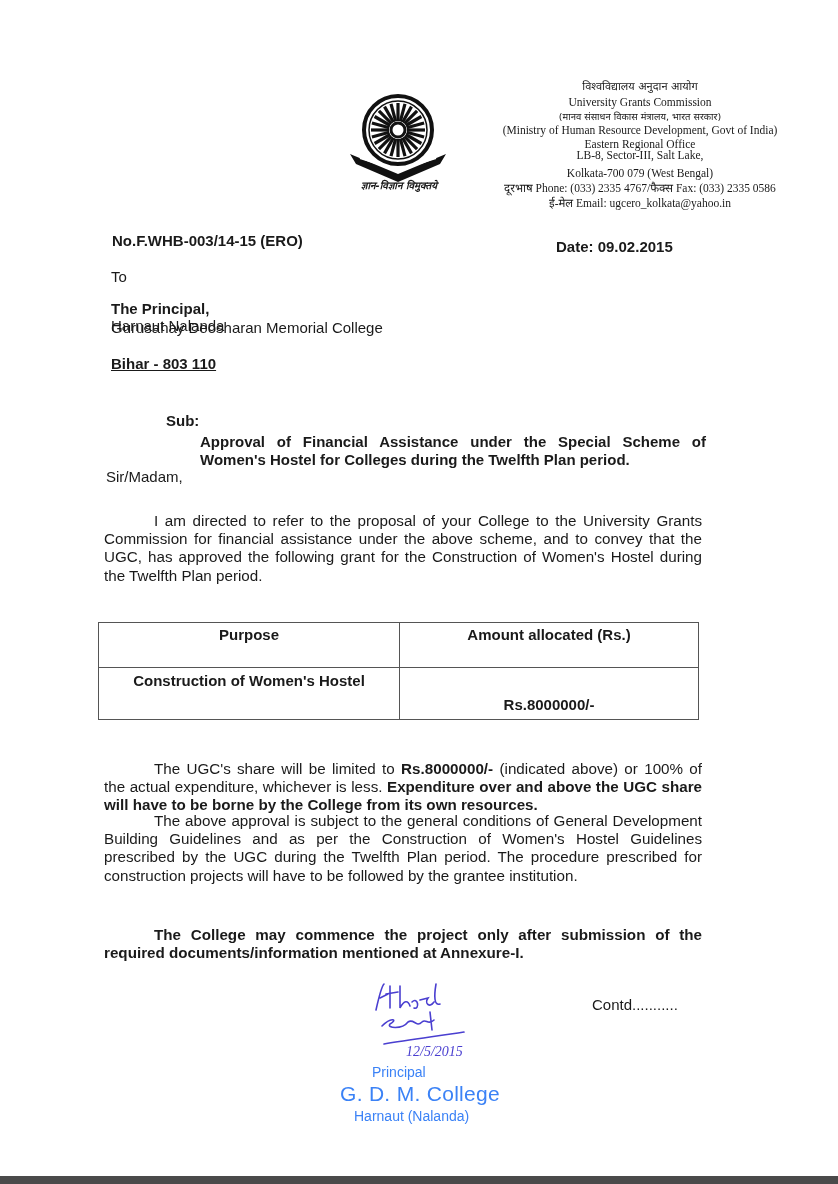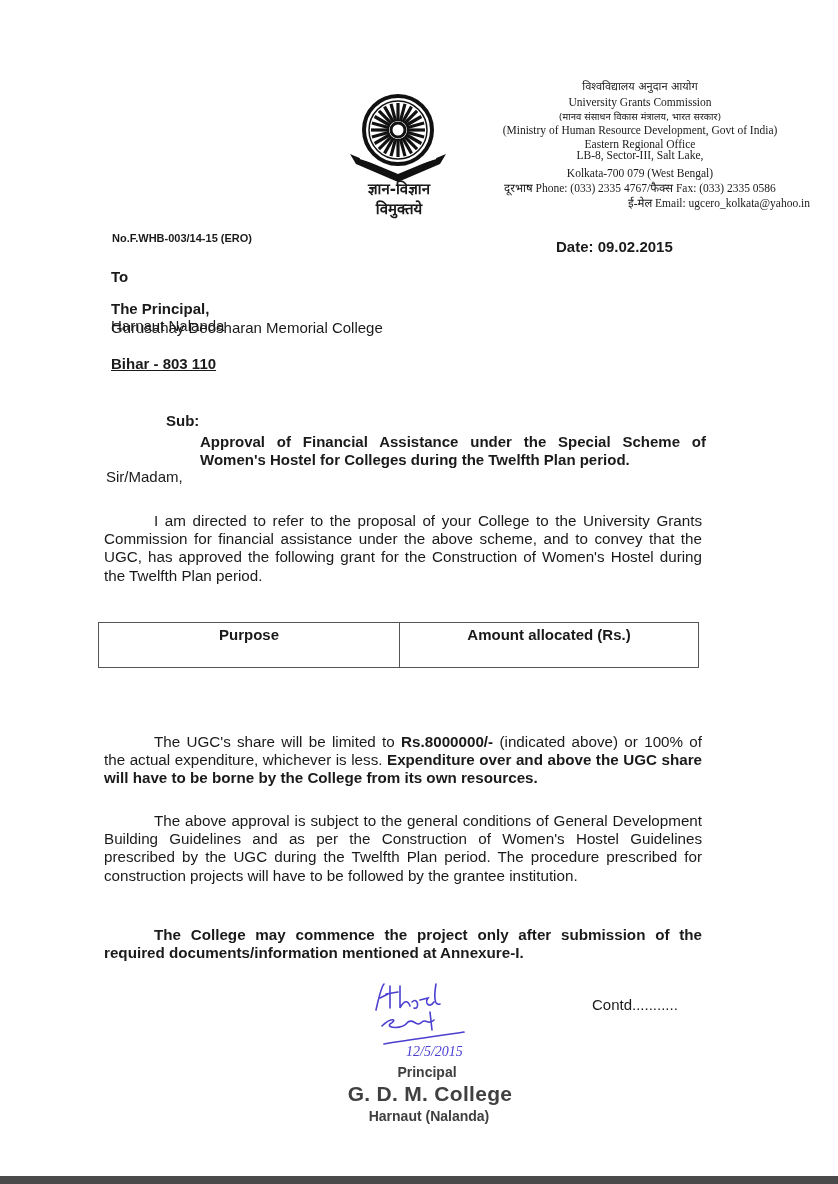--- a/index.html
+++ b/index.html
@@ -4,62 +4,62 @@
 <style>
   html, body { margin: 0; padding: 0; }
   body {
     width: 838px; height: 1184px; position: relative; overflow: hidden;
     background: #ffffff; color: #1a1a1a;
     font-family: "Liberation Sans", sans-serif;
   }
   .abs { position: absolute; }
   
   #logo { left: 346px; top: 88px; width: 104px; height: 110px; }
-  #logo-motto { left: 352px; top: 178px; width: 94px; text-align: center; font-size: 15px; font-weight: bold; font-family: "DejaVu Sans", sans-serif; }
+  #logo-motto { left: 352px; top: 178px; width: 94px; text-align: center; font-size: 10px; font-weight: bold; font-family: "DejaVu Sans", sans-serif; font-style: italic; }
   .lh { position: absolute; left: 470px; width: 340px; text-align: center; font-size: 11.5px; line-height: 15px; font-family: "Liberation Serif", serif; }
   #lh-hindi { top: 79px; font-family: "DejaVu Sans", sans-serif; font-size: 11px; }
   #lh-ugc { top: 95px; }
   #lh-ministry-hindi { top: 109px; font-size: 9.5px; font-family: "DejaVu Sans", sans-serif; }
   #lh-ministry { top: 123px; left: 455px; width: 370px; }
   #lh-office { top: 137px; }
   #lh-addr1 { top: 148px; }
   #lh-addr2 { top: 166px; }
   #lh-phone { top: 181px; left: 455px; width: 370px; }
-  #lh-email { top: 196px; text-align: right; }
+  #lh-email { top: 196px; }
   
-  #ref-no { left: 112px; top: 232px; font-size: 11px; font-weight: bold; text-align: center; }
+  #ref-no { left: 112px; top: 232px; font-size: 15px; font-weight: bold; text-align: center; }
   #date { left: 556px; top: 238px; font-size: 15px; font-weight: bold; }
-  #to { left: 111px; top: 268px; font-size: 15px; font-weight: bold; }
+  #to { left: 111px; top: 268px; font-size: 15px; font-weight: normal; }
   .addr { position: absolute; left: 111px; font-size: 15px; line-height: 18px; }
   #addr-1 { top: 308px; font-weight: bold; }
   #addr-2 { top: 319px; }
   #addr-3 { top: 317px; }
   #addr-4 { top: 355px; font-weight: bold; text-decoration: underline; }
   
   #sub-label { left: 166px; top: 412px; font-size: 15px; font-weight: bold; }
   #sub-text { left: 200px; top: 433px; width: 506px; font-size: 15px; font-weight: bold; line-height: 18px; text-align: justify; text-align-last: left; }
   #salutation { left: 106px; top: 468px; font-size: 15px; }
   .para { position: absolute; left: 104px; width: 598px; font-size: 15.2px; line-height: 18.2px; text-align: justify; }
   .para .indent { display: inline-block; width: 50px; }
   #para-1 { top: 512px; }
-  #para-2 { top: 733px; }
+  #para-2 { top: 760px; }
   #para-3 { top: 812px; }
   #para-4 { top: 926px; font-weight: bold; }
   
   #alloc-table { left: 98px; top: 622px; width: 601px; border-collapse: collapse; font-size: 15px; font-weight: bold; }
   #alloc-table td { border: 1.5px solid #555; vertical-align: top; }
   #alloc-table .h td { height: 40px; text-align: center; padding-top: 3px; }
   #alloc-table .r td { height: 44px; }
   #alloc-table .c1 { width: 298px; text-align: center; }
   #alloc-table .r .c2 { vertical-align: bottom; text-align: center; padding-bottom: 6px; }
   #alloc-table .r .c1 { padding-top: 4px; }
   
   #contd { left: 592px; top: 996px; font-size: 15px; }
   #sig { left: 368px; top: 982px; width: 110px; height: 78px; }
-  .stamp { position: absolute; color: #404040; font-weight: bold; text-align: center; }
+  .stamp { position: absolute; color: #3b82f6; font-weight: normal; text-align: left; }
   #stamp-principal { left: 372px; top: 1064px; width: 110px; font-size: 14px; }
   #stamp-college { left: 340px; top: 1082px; width: 180px; font-size: 21px; letter-spacing: 0.3px; }
   #stamp-place { left: 354px; top: 1108px; width: 150px; font-size: 14px; }
   #bottom-bar { left: 0; top: 1176px; width: 838px; height: 8px; background: #4a4a4a; }
 </style>
 </head>
 <body>
 
 <svg id="logo" class="abs" viewBox="0 0 104 110">
   <circle cx="52" cy="42" r="34" fill="none" stroke="#111" stroke-width="4"></circle>
@@ -121,20 +121,24 @@
 <div id="salutation" class="abs">Sir/Madam,</div>
 
 <div id="para-1" class="para"><span class="indent"></span><span>I am directed to refer to the proposal of your College to the University Grants Commission for financial assistance under the above scheme, and to convey that the UGC, has approved the following grant for the Construction of Women's Hostel during the Twelfth Plan period.</span></div>
 
 <table id="alloc-table" class="abs">
   <tbody>
       <tr class="h">
     <td class="c1">Purpose</td>
     <td class="c2">Amount allocated (Rs.)</td>
   </tr>
+  <tr class="r">
+    <td class="c1">Construction of Women's Hostel</td>
+    <td class="c2">Rs.8000000/-</td>
+  </tr>
 </tbody>
   </table>
 
 <div id="para-2" class="para"><span class="indent"></span><span>The UGC's share will be limited to </span><b>Rs.8000000/-</b><span> (indicated above) or 100% of the actual expenditure, whichever is less. </span><b>Expenditure over and above the UGC share will have to be borne by the College from its own resources.</b></div>
 
 <div id="para-3" class="para"><span class="indent"></span><span>The above approval is subject to the general conditions of General Development Building Guidelines and as per the Construction of Women's Hostel Guidelines prescribed by the UGC during the Twelfth Plan period. The procedure prescribed for construction projects will have to be followed by the grantee institution.</span></div>
 
 <div id="para-4" class="para"><span class="indent"></span><span>The College may commence the project only after submission of the required documents/information mentioned at Annexure-I.</span></div>
 
 <div id="contd" class="abs">Contd...........</div>

